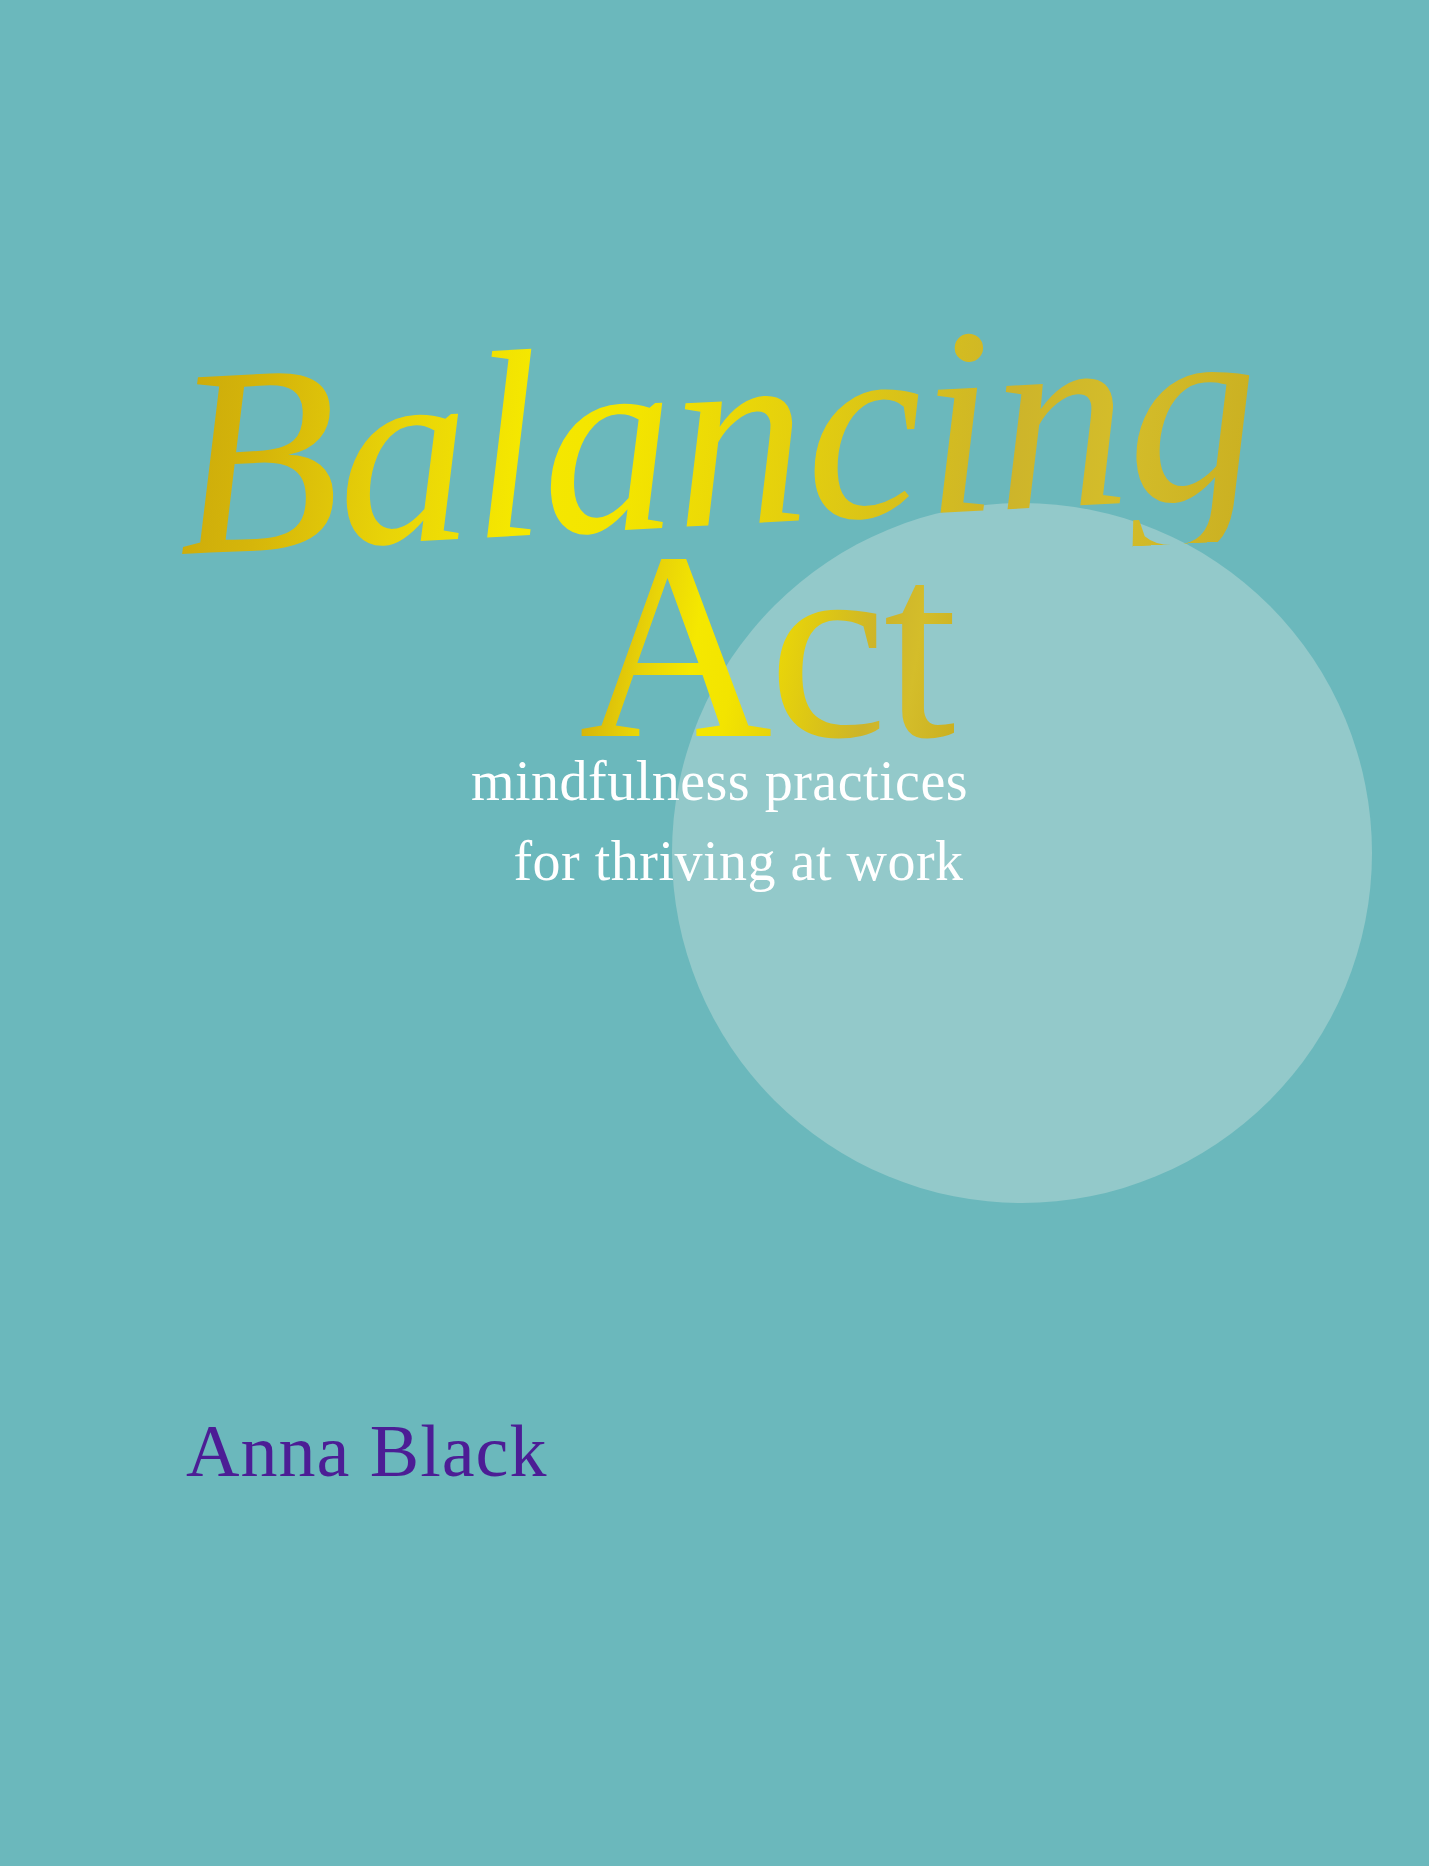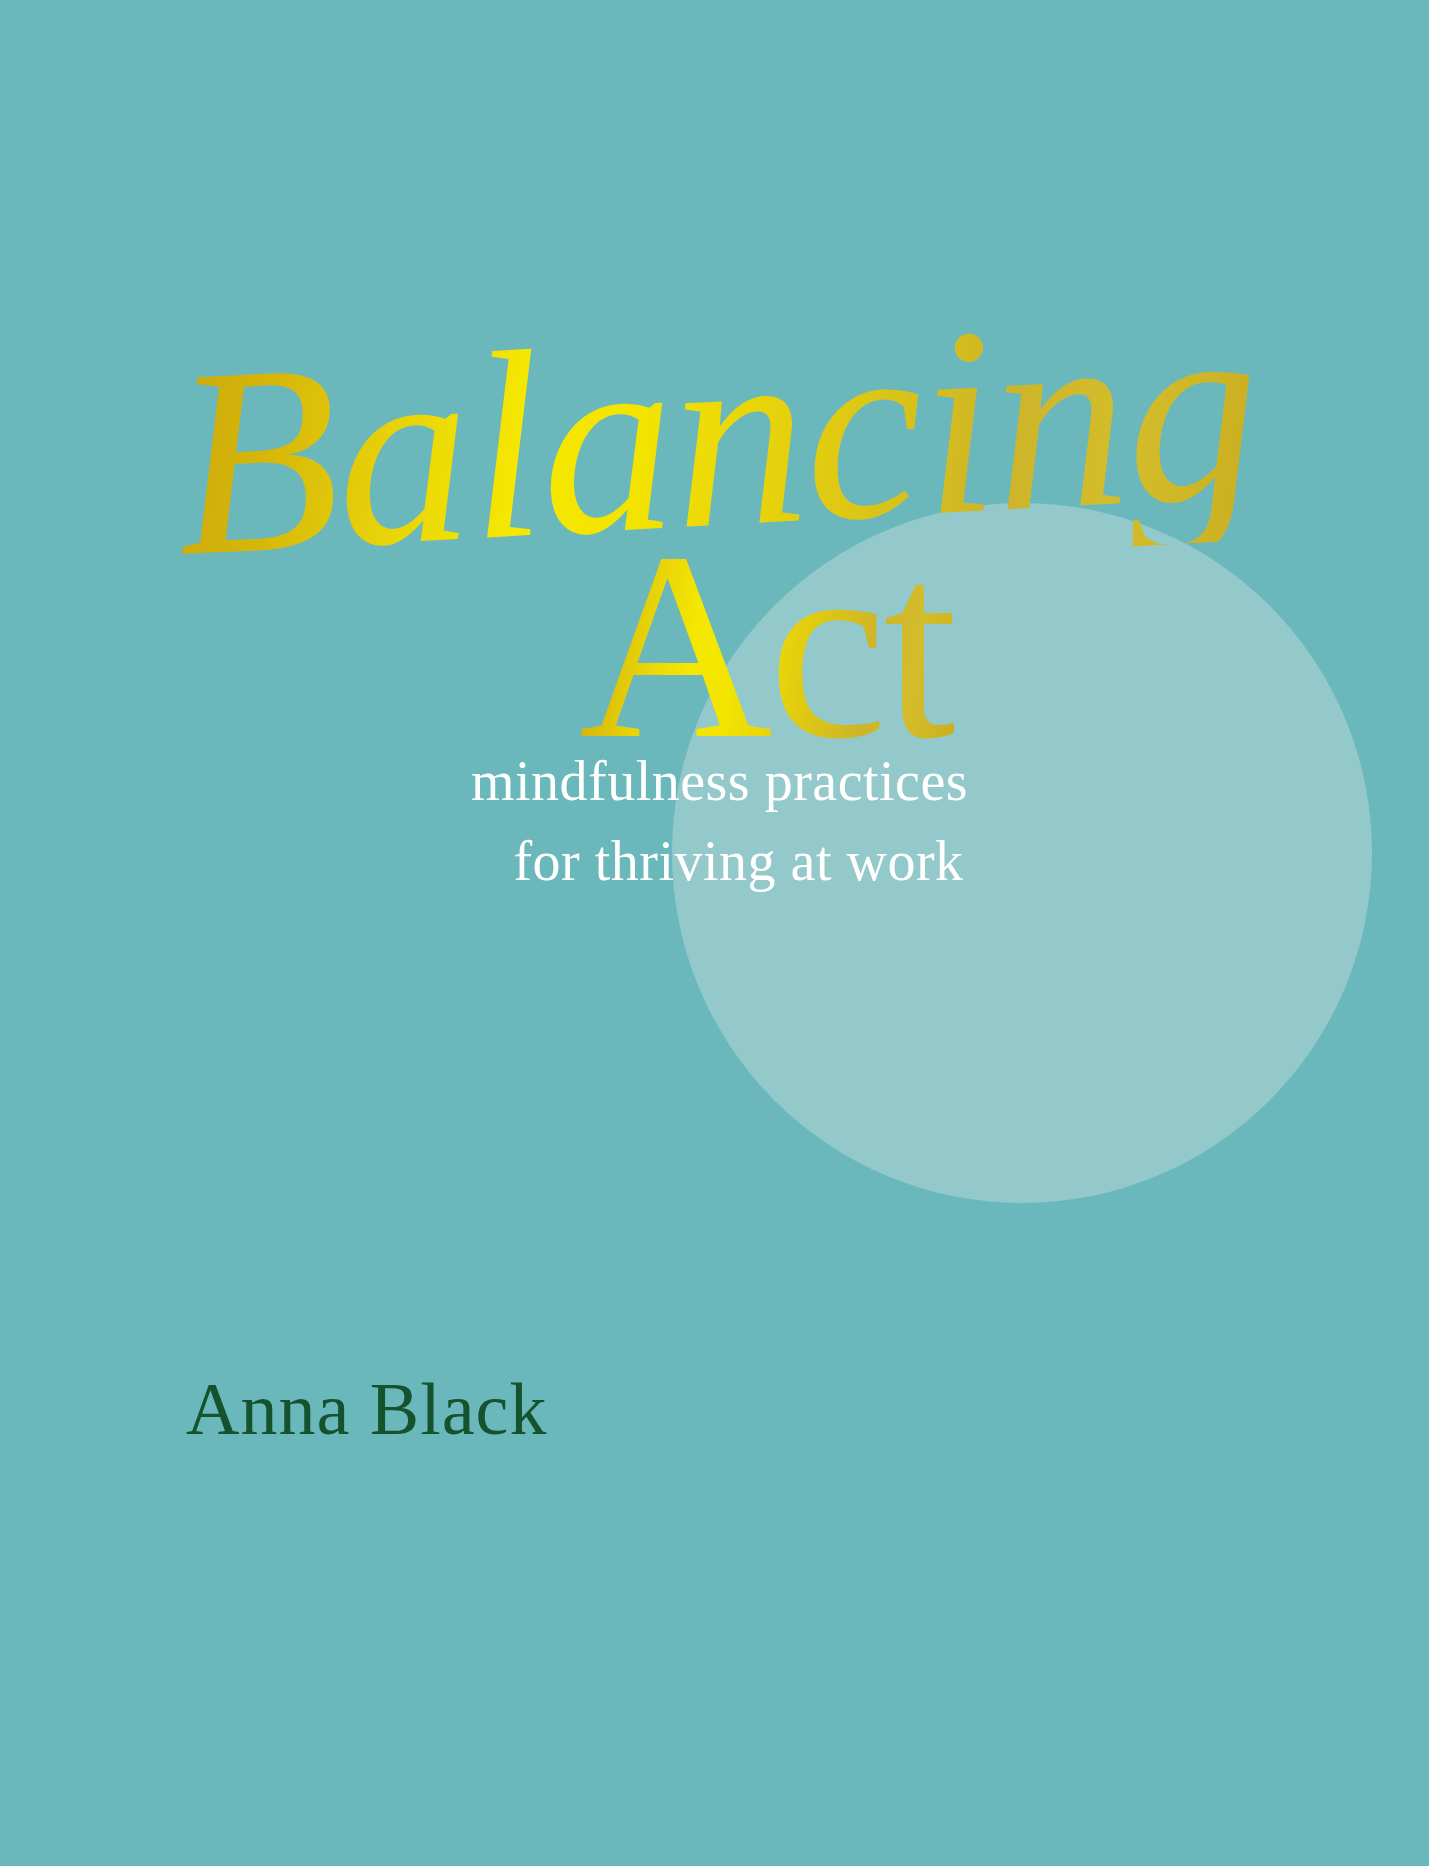--- a/index.html
+++ b/index.html
@@ -95,22 +95,22 @@
     pointer-events: none;
   }
   #subtitle .sub-line { display: block; white-space: nowrap; }
   #subtitle .sub-line-1 { padding-left: 10px; }
   #subtitle .sub-line-2 { padding-left: 48px; }
 
   
   #author {
     position: absolute;
     left: 186px;
-    top: 1372px;
-    color: #14532d;
+    top: 1414px;
+    color: #4c1d95;
     font-size: 74px;
     line-height: 1;
     letter-spacing: 1px;
     white-space: nowrap;
   }
 </style>
 </head>
 <body>
 
 <div id="cover">

